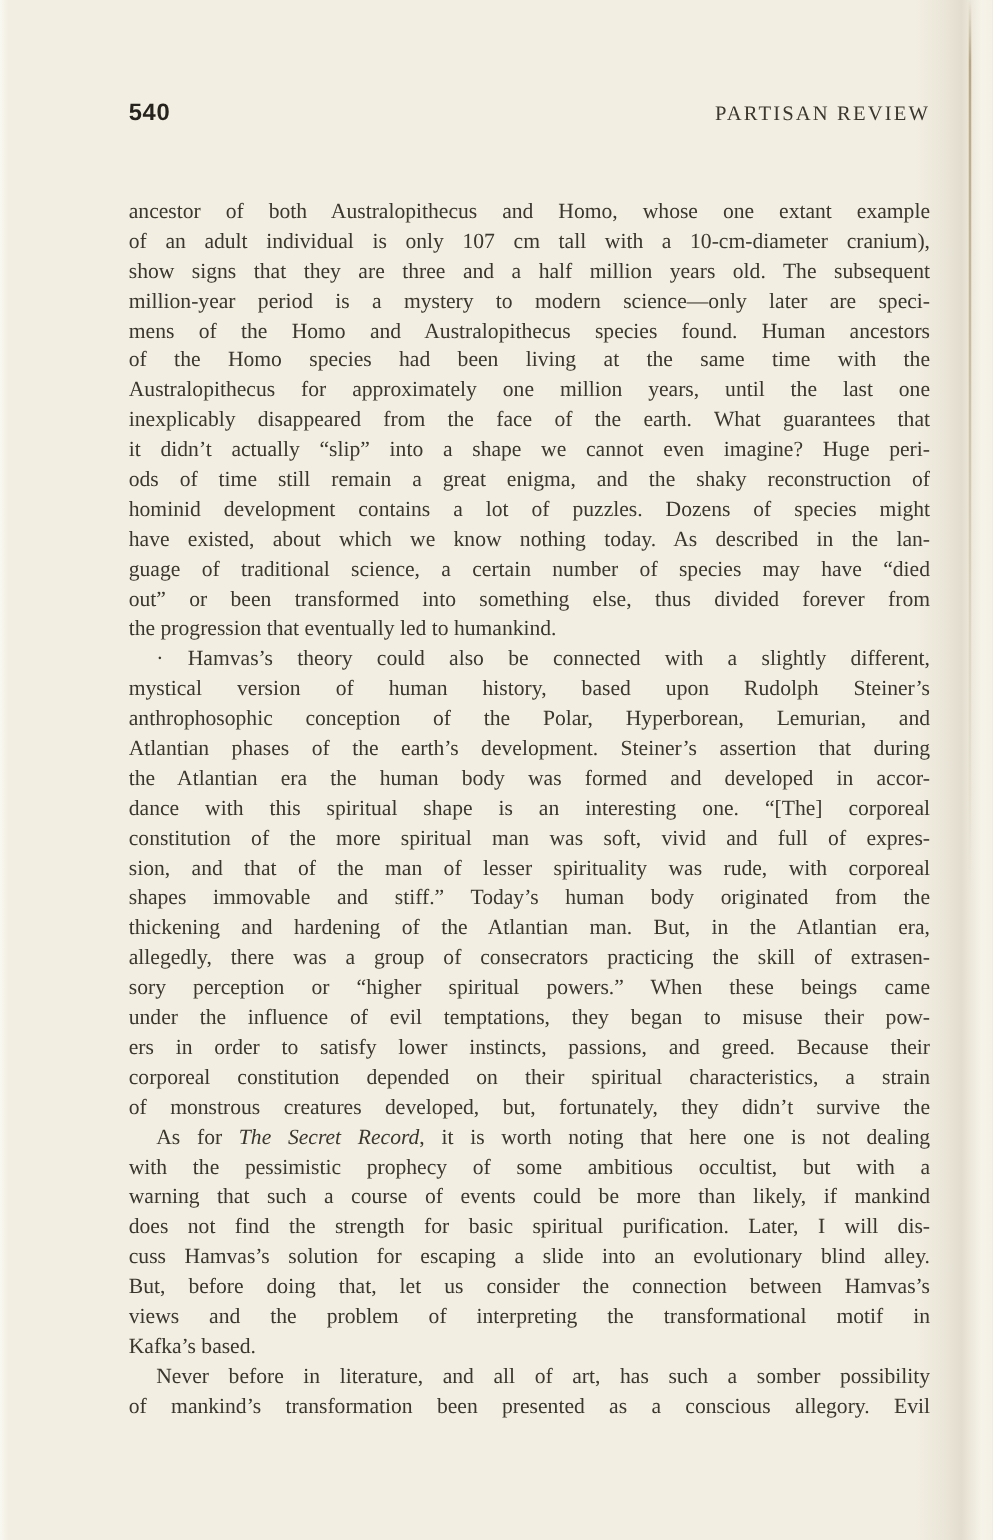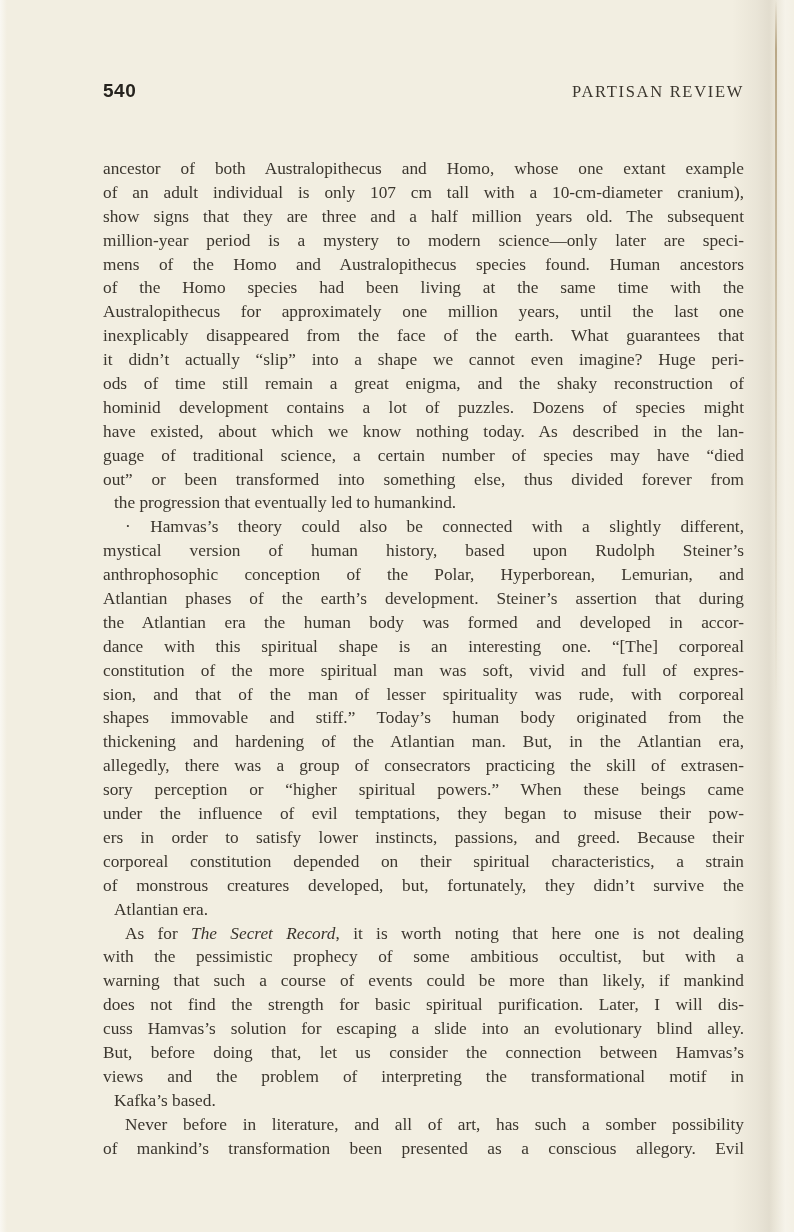--- a/index.html
+++ b/index.html
@@ -52,21 +52,21 @@
   .line {
     font-size: 17.3px;
     line-height: 23.9px;
     height: 23.9px;
     overflow: hidden;
     text-align: justify;
     text-align-last: justify;
     color: var(--ink, #3b362e);
   }
   .line.indent { padding-left: 22px; }
-  .line.flush-left { text-align-last: left; margin-left: 11px; }
+  .line.flush-left { text-align-last: left; }
   .italic { font-style: italic; }
 
   
   .left-edge-highlight {
     position: absolute; left: 0; top: 0; bottom: 0; width: 7px;
     background: linear-gradient(90deg, rgba(255,255,255,0.55), rgba(255,255,255,0));
     pointer-events: none;
   }
   .page-edge-shadow {
     position: absolute; right: 0; top: 0; bottom: 0; width: 62px;
@@ -128,21 +128,20 @@
         <div class="line">constitution of the more spiritual man was soft, vivid and full of expres-</div>
         <div class="line">sion, and that of the man of lesser spirituality was rude, with corporeal</div>
         <div class="line">shapes immovable and stiff.” Today’s human body originated from the</div>
         <div class="line">thickening and hardening of the Atlantian man. But, in the Atlantian era,</div>
         <div class="line">allegedly, there was a group of consecrators practicing the skill of extrasen-</div>
         <div class="line">sory perception or “higher spiritual powers.” When these beings came</div>
         <div class="line">under the influence of evil temptations, they began to misuse their pow-</div>
         <div class="line">ers in order to satisfy lower instincts, passions, and greed. Because their</div>
         <div class="line">corporeal constitution depended on their spiritual characteristics, a strain</div>
         <div class="line">of monstrous creatures developed, but, fortunately, they didn’t survive the</div>
-        <div class="line flush-left">Atlantian era.</div>
       </div>
       <div class="paragraph">
         <div class="line indent">As for <span class="italic">The Secret Record</span>, it is worth noting that here one is not dealing</div>
         <div class="line">with the pessimistic prophecy of some ambitious occultist, but with a</div>
         <div class="line">warning that such a course of events could be more than likely, if mankind</div>
         <div class="line">does not find the strength for basic spiritual purification. Later, I will dis-</div>
         <div class="line">cuss Hamvas’s solution for escaping a slide into an evolutionary blind alley.</div>
         <div class="line">But, before doing that, let us consider the connection between Hamvas’s</div>
         <div class="line">views and the problem of interpreting the transformational motif in</div>
         <div class="line flush-left">Kafka’s based.</div>

